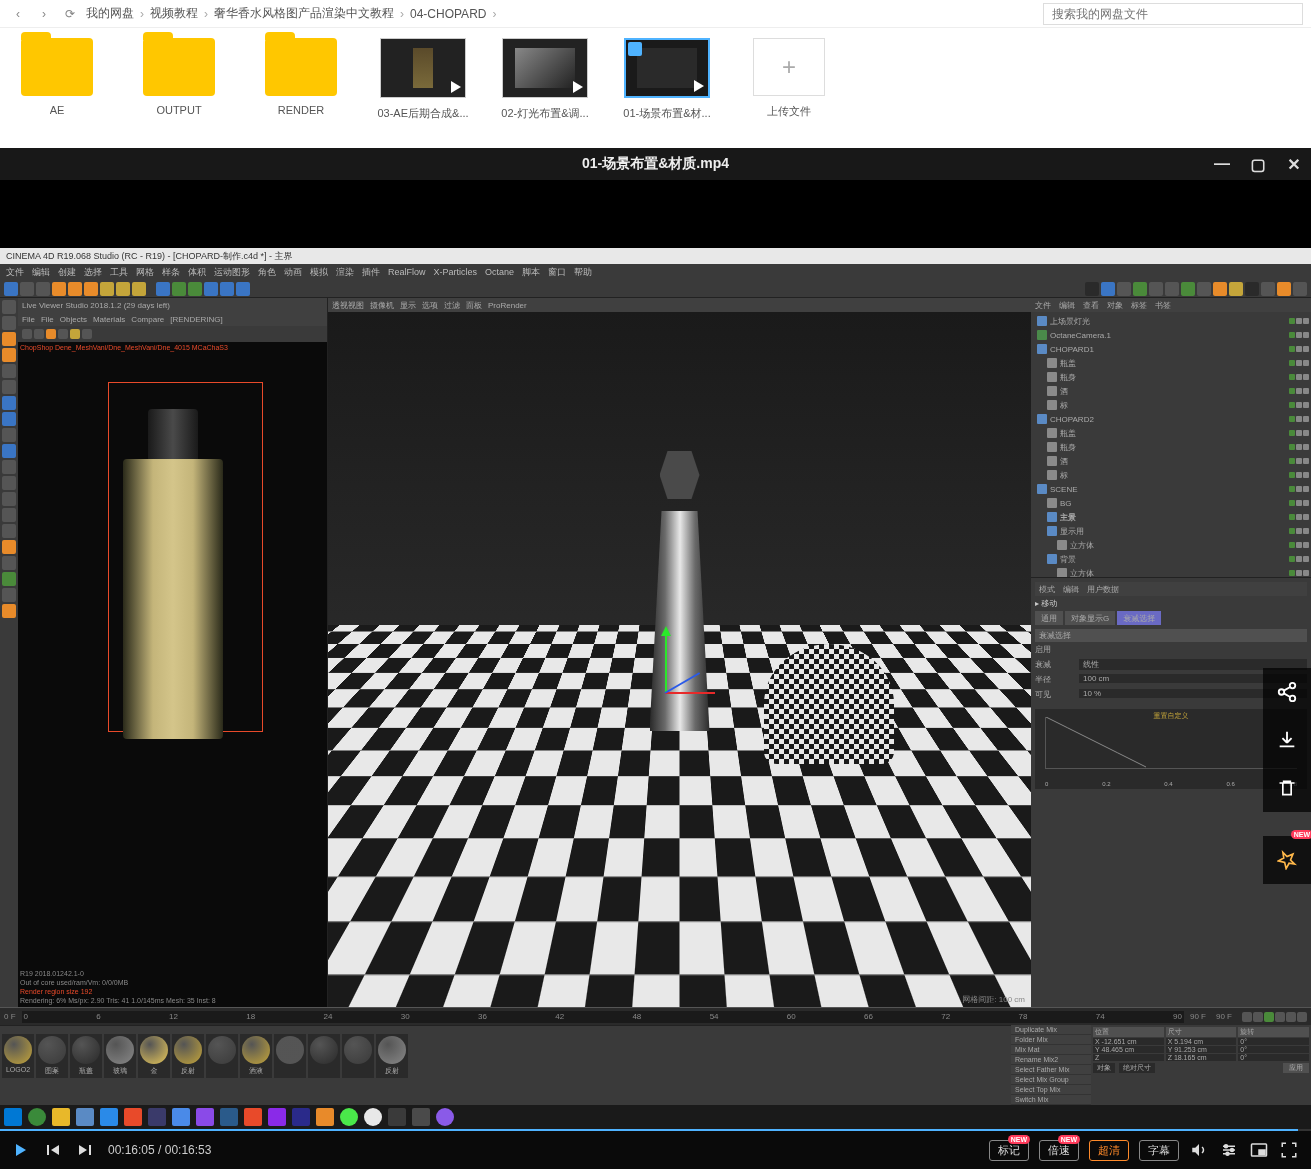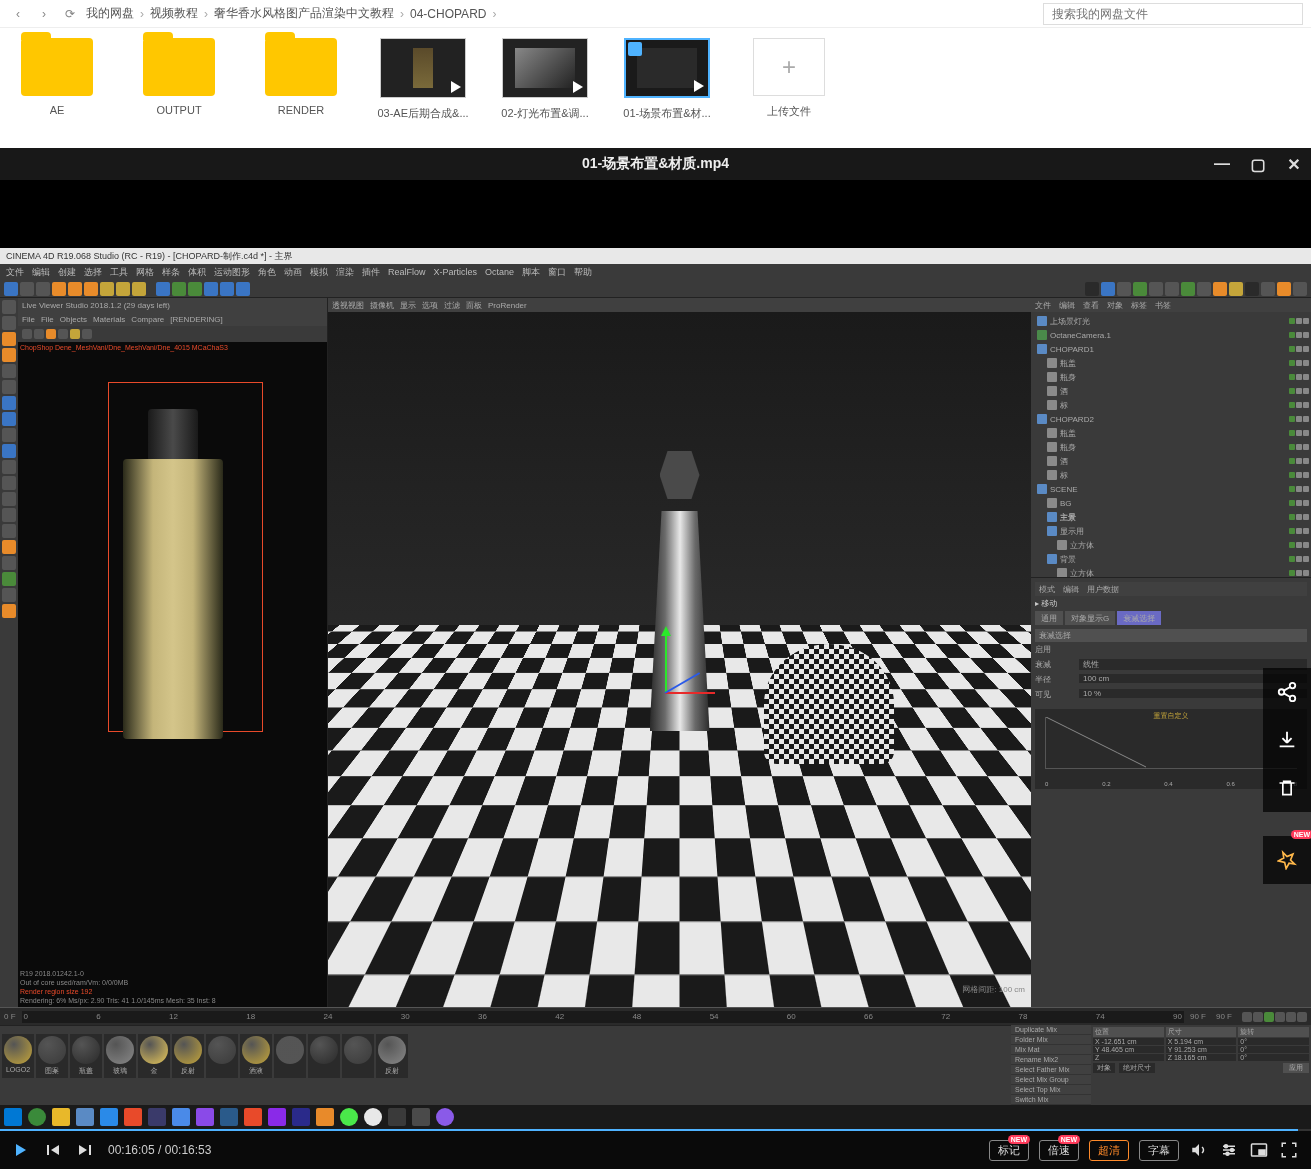--- a/index.html
+++ b/index.html
@@ -68,21 +68,21 @@
 .wire-bottle1 { position: absolute; left: 50%; top: 20%; transform: translateX(-50%); width: 90px; height: 280px; }
 .wb1-body { position: absolute; bottom: 0; left: 15px; right: 15px; height: 220px; background: linear-gradient(90deg, #2a2a2a, #6a6a6a, #e8e8e8, #6a6a6a, #2a2a2a); clip-path: polygon(20% 0, 80% 0, 100% 100%, 0 100%); }
 .wb1-cap { position: absolute; top: 0; left: 25px; width: 40px; height: 60px; background: #4a4a4a; clip-path: polygon(20% 0, 80% 0, 100% 40%, 80% 80%, 20% 80%, 0 40%); }
 .wire-bottle2 { position: absolute; left: 62%; top: 42%; width: 130px; height: 160px; }
 .wb2-body { position: absolute; bottom: 0; left: 0; right: 0; height: 120px; background: repeating-conic-gradient(#e8e8e8 0 25%, #1a1a1a 0 50%) 50% / 10px 10px; border-radius: 50% 50% 10% 10%; }
 .axis-gizmo { position: absolute; left: 48%; top: 55%; }
 .axis-y { position: absolute; width: 2px; height: 60px; background: #2ae82a; bottom: 0; }
 .axis-y::after { content: ""; position: absolute; top: -8px; left: -4px; border-left: 5px solid transparent; border-right: 5px solid transparent; border-bottom: 10px solid #2ae82a; }
 .axis-x { position: absolute; width: 50px; height: 2px; background: #e82a2a; bottom: 0; }
 .axis-z { position: absolute; width: 40px; height: 2px; background: #2a5ae8; bottom: 0; transform: rotate(-30deg); transform-origin: left; }
-.vp-footer { position: absolute; bottom: 12px; right: 6px; font-size: 8px; color: #888; }
+.vp-footer { position: absolute; bottom: 2px; right: 6px; font-size: 8px; color: #888; }
 
 .c4d-right { width: 280px; background: #3a3a3a; display: flex; flex-direction: column; font-size: 8px; color: #aaa; }
 .obj-panel { height: 280px; border-bottom: 1px solid #222; overflow: hidden; }
 .obj-header { height: 14px; background: #404040; padding: 0 4px; display: flex; align-items: center; gap: 8px; }
 .obj-tree { padding: 2px; }
 .obj-row { display: flex; align-items: center; height: 14px; gap: 3px; padding-left: 4px; }
 .obj-ico { width: 10px; height: 10px; background: #5a8ac4; border-radius: 1px; flex-shrink: 0; }
 .obj-ico.cam { background: #4a8a4a; }
 .obj-ico.cube { background: #8a8a8a; }
 .obj-name { flex: 1; white-space: nowrap; overflow: hidden; }

